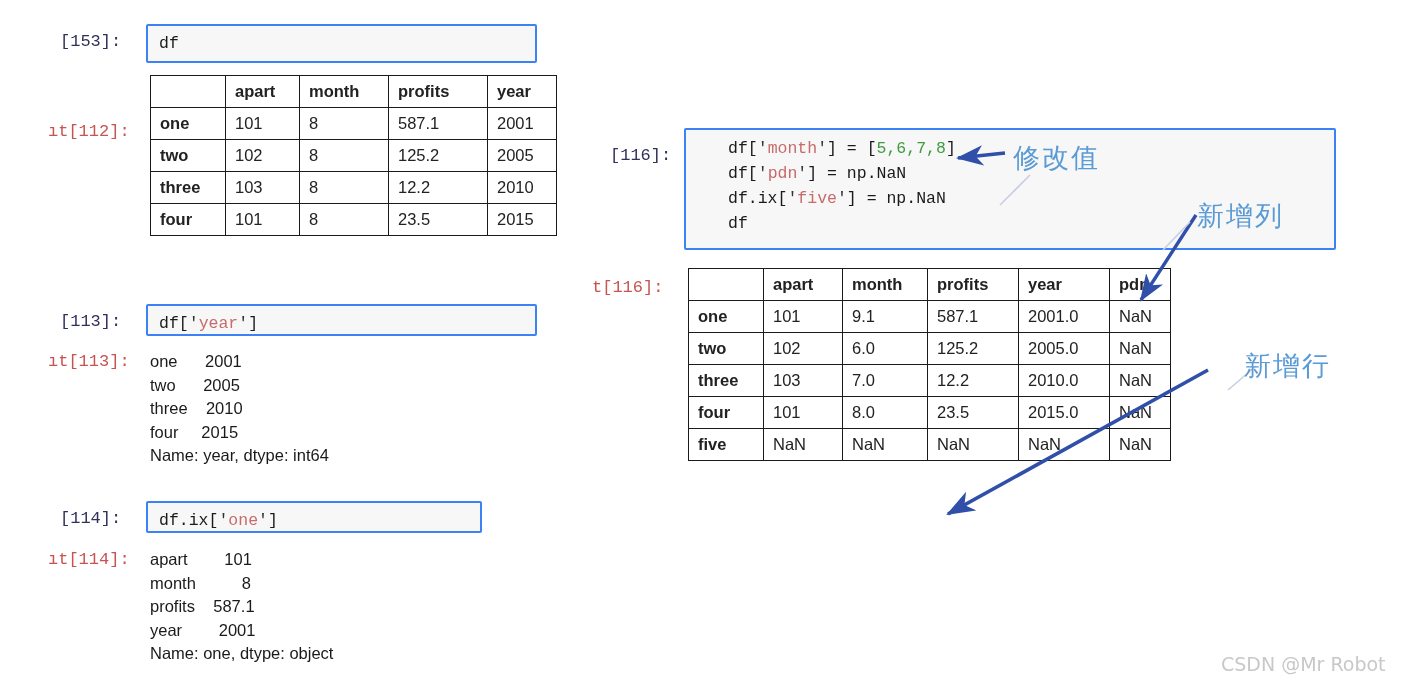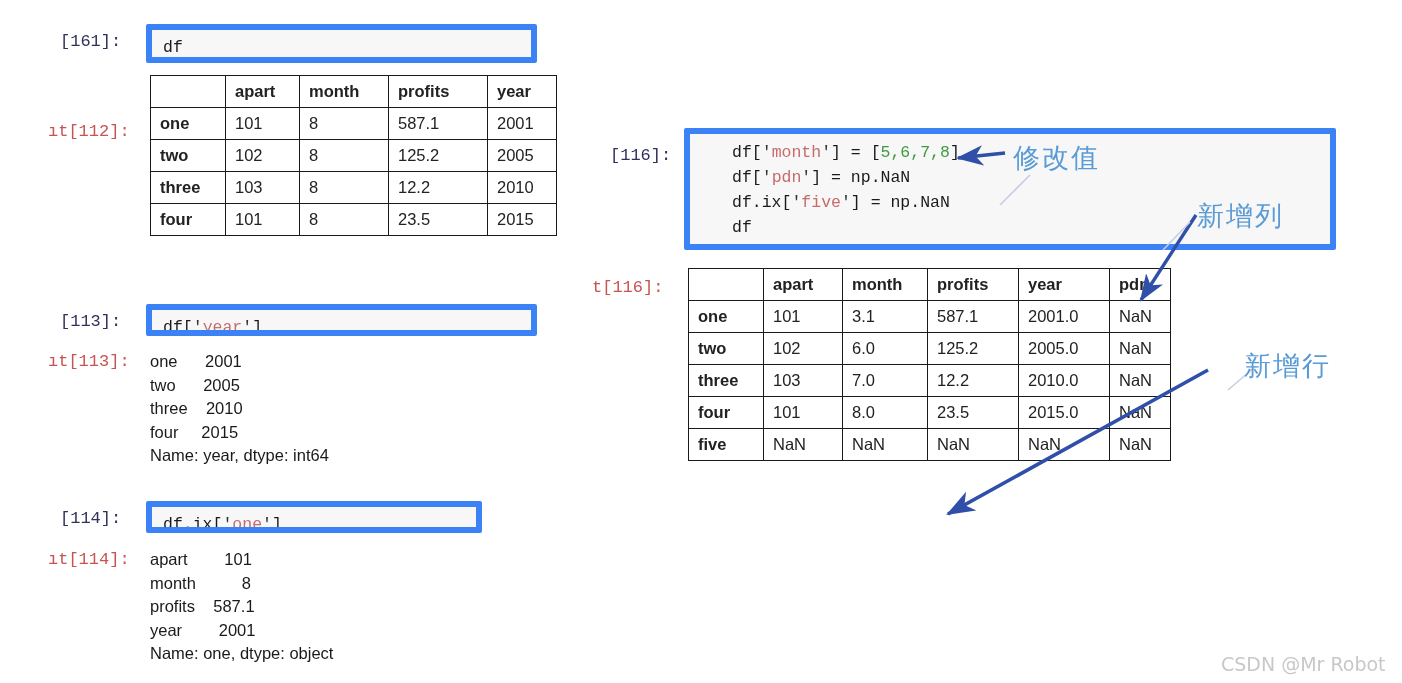--- a/index.html
+++ b/index.html
@@ -24,21 +24,21 @@
     letter-spacing: 0px;
     white-space: nowrap;
   }
   .prompt.in  { color: #30305a; }
   .prompt.out { color: #c75450; }
 
   
   .codecell {
     position: absolute;
     background: #f7f7f7;
-    border: 6px solid #3b82f6;
+    border: 2px solid #3b82f6;
     border-radius: 2px;
     box-sizing: border-box;
     padding: 6px 10px 6px 11px;
     font-family: "Liberation Mono", monospace;
     font-size: 16.5px;
     line-height: 24px;
     color: #1a1a1a;
     white-space: pre;
     overflow: hidden;
   }
@@ -109,21 +109,21 @@
     font-size: 19px;
     color: #c8c8c8;
     white-space: nowrap;
   }
 </style>
 </head>
 <body>
 
 <div id="root">
 
-  <div class="prompt in" style="left:60px; top:32px;">[161]:</div>
+  <div class="prompt in" style="left:60px; top:32px;">[153]:</div>
 
   <div class="codecell" id="cell112" style="left:146px; top:24px; width:391px; height:39px;"><span>df</span></div>
 
   <div class="prompt out" style="left:48px; top:82px;margin-top:40px;">ıt[112]:</div>
 
   <table class="dftable" id="table112" style="left:150px; top:75px;">
     <thead>
       <tr>
         <th class="corner" style="width:56px;"></th>
         <th class="colhdr" style="width:55px;">apart</th>
@@ -205,21 +205,21 @@
         <th class="colhdr" style="width:66px;">month</th>
         <th class="colhdr" style="width:72px;">profits</th>
         <th class="colhdr" style="width:72px;">year</th>
         <th class="colhdr" style="width:42px;">pdn</th>
       </tr>
     </thead>
     <tbody>
       <tr>
         <td class="rowhdr">one</td>
         <td>101</td>
-        <td>3.1</td>
+        <td>9.1</td>
         <td>587.1</td>
         <td>2001.0</td>
         <td>NaN</td>
       </tr>
       <tr>
         <td class="rowhdr">two</td>
         <td>102</td>
         <td>6.0</td>
         <td>125.2</td>
         <td>2005.0</td>

